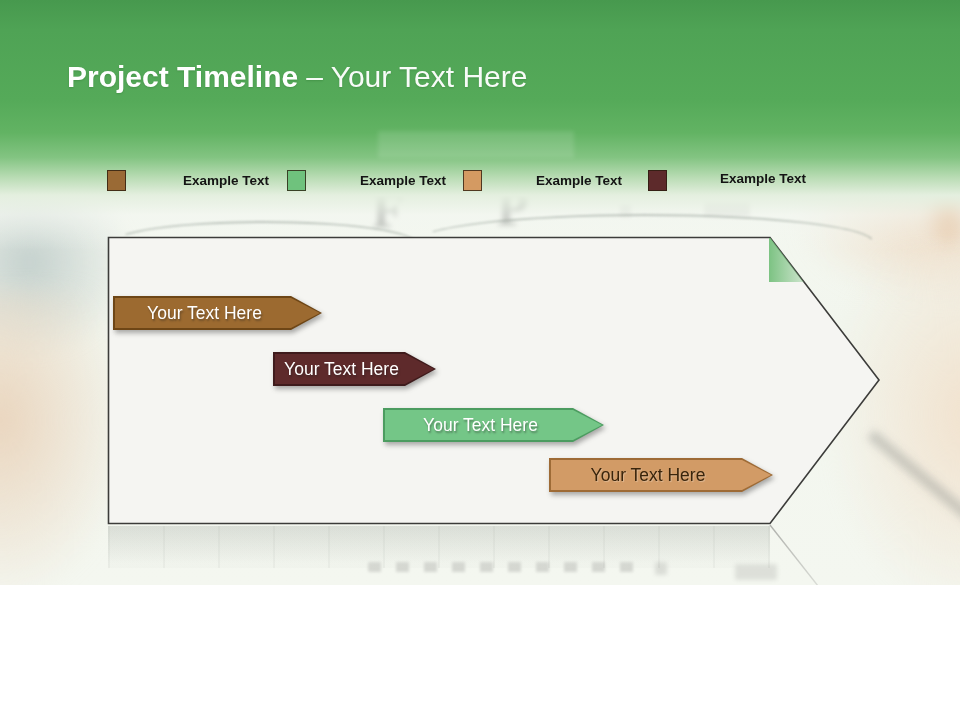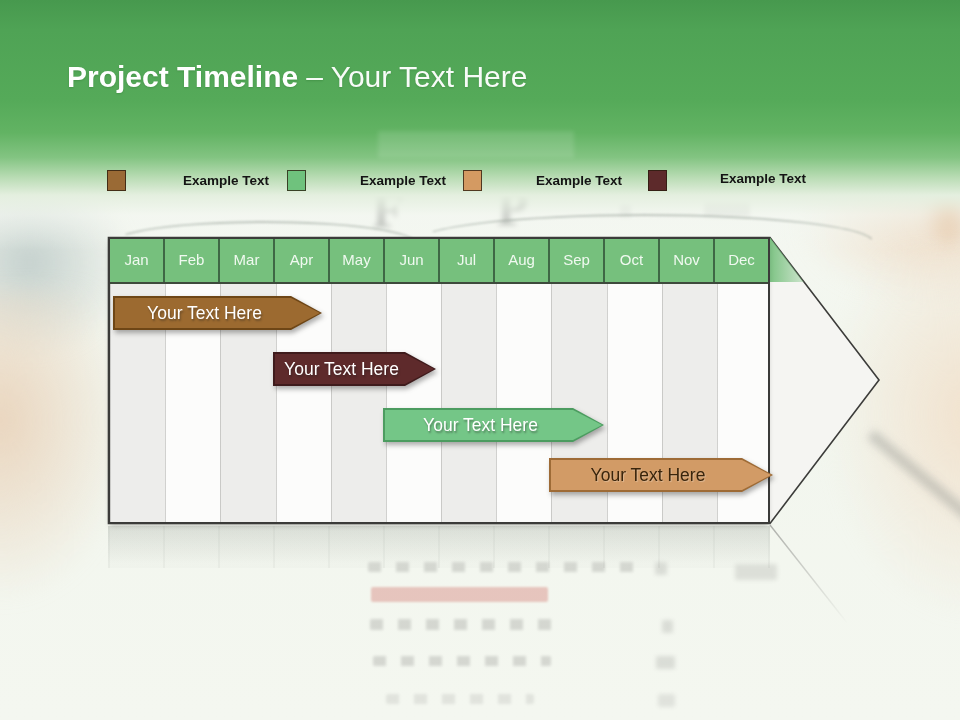--- a/index.html
+++ b/index.html
@@ -1,17 +1,17 @@
 <!DOCTYPE html>
 <html><head>
 <meta charset="utf-8">
 <style>
   html,body { margin:0; padding:0; }
   .slide {
-    position:relative; width:960px; height:720px; overflow:hidden;
+    position:relative; width:960px; height:585px; overflow:hidden;
     font-family:"Liberation Sans", sans-serif;
     background: linear-gradient(180deg,#F7F9F4 0%,#F2F6EE 55%,#F4F7F0 100%);
   }
   .abs { position:absolute; }
   .decor { pointer-events:none; }
 
   
   .lens-left   { left:-40px; top:165px; width:175px; height:195px;
     background: radial-gradient(ellipse at 40% 50%, rgba(165,183,182,0.6), rgba(165,183,182,0) 70%);
     filter: blur(8px); }
@@ -175,37 +175,20 @@
         <path d="M108.5,237.5 L770,237.5 L879,380 L770,523.5 L108.5,523.5 Z"></path>
       </clipPath>
     </defs>
     <path d="M108.5,237.5 L770,237.5 L879,380 L770,523.5 L108.5,523.5 Z" fill="#F5F5F2" fill-opacity="0.97" stroke="#3C3C3A" stroke-width="1.6"></path>
     <rect x="769" y="238" width="52" height="44" fill="url(#gfade)" clip-path="url(#arrowclip)"></rect>
     <line x1="770" y1="525" x2="848" y2="624" stroke="url(#lfade)" stroke-width="1.4"></line>
   </svg>
 
   <div class="abs decor reflect"></div>
 
-  <div class="abs tl-table">
-    <div class="tl-head" style="background-color: rgb(118, 192, 125);">
-      <div class="tl-cell" style="color: rgb(240, 249, 240);">Jan</div>
-      <div class="tl-cell" style="color: rgb(240, 249, 240);">Feb</div>
-      <div class="tl-cell" style="color: rgb(240, 249, 240);">Mar</div>
-      <div class="tl-cell" style="color: rgb(240, 249, 240);">Apr</div>
-      <div class="tl-cell" style="color: rgb(240, 249, 240);">May</div>
-      <div class="tl-cell" style="color: rgb(240, 249, 240);">Jun</div>
-      <div class="tl-cell" style="color: rgb(240, 249, 240);">Jul</div>
-      <div class="tl-cell" style="color: rgb(240, 249, 240);">Aug</div>
-      <div class="tl-cell" style="color: rgb(240, 249, 240);">Sep</div>
-      <div class="tl-cell" style="color: rgb(240, 249, 240);">Oct</div>
-      <div class="tl-cell" style="color: rgb(240, 249, 240);">Nov</div>
-      <div class="tl-cell" style="color: rgb(240, 249, 240);">Dec</div>
-    </div>
-    <div class="tl-body"></div>
-  </div>
 
   <div class="bar-wrap b1">
     <div class="bar" style="background-color: rgb(110, 70, 22);">
       <div class="bar-fill" style="background-color: rgb(156, 106, 48);"></div>
     </div>
     <div class="bar-label lab-light" style="color: rgb(255, 255, 255);">Your Text Here</div>
   </div>
 
   <div class="bar-wrap b2">
     <div class="bar" style="background-color: rgb(63, 27, 28);">

